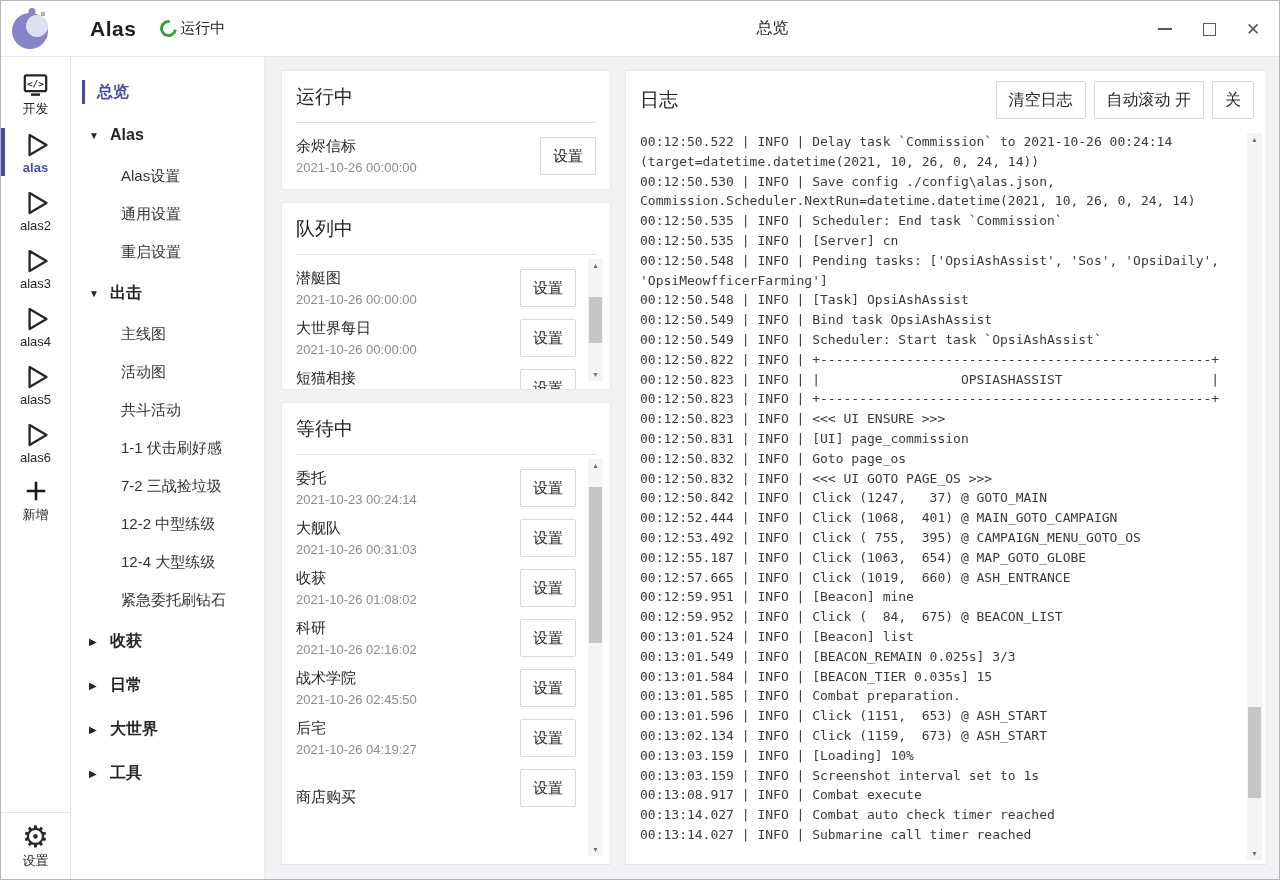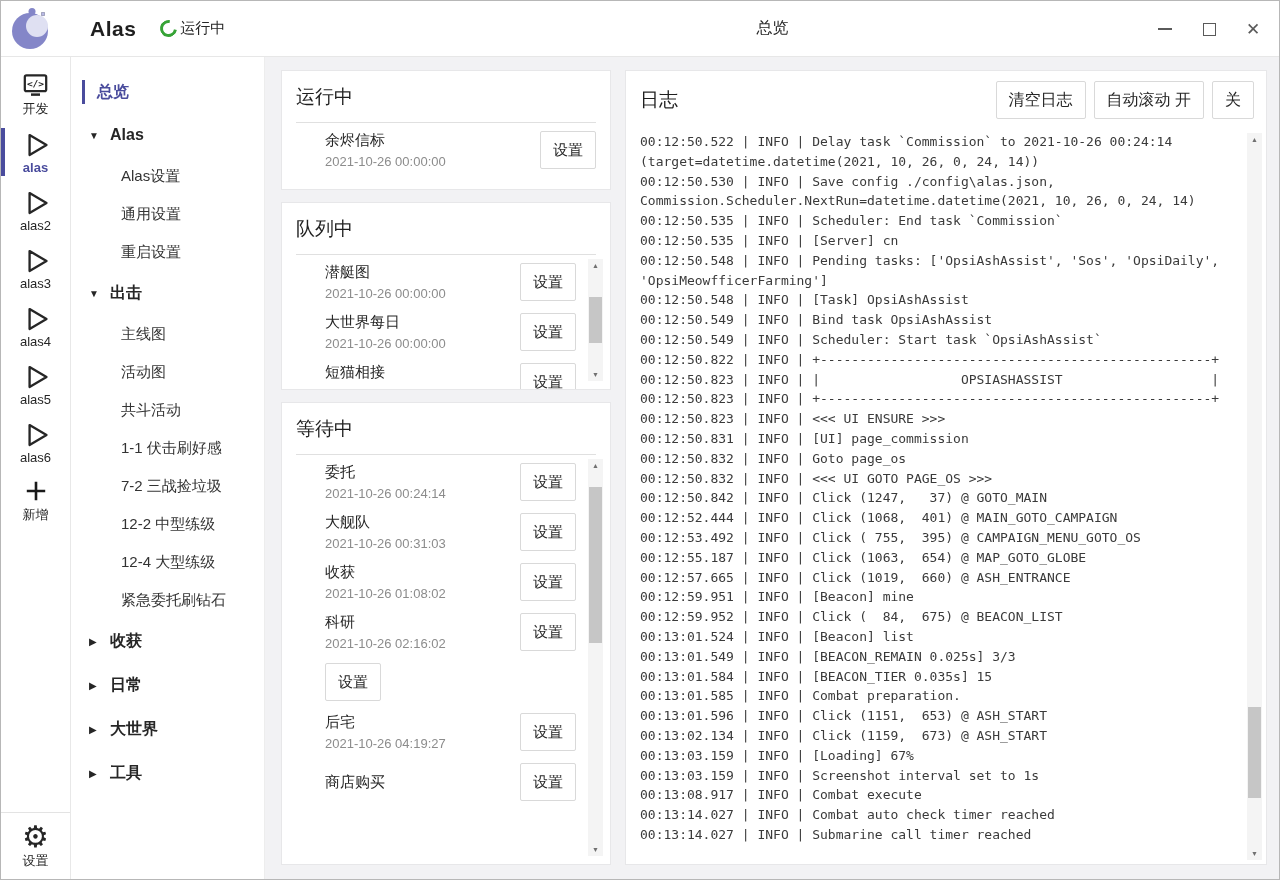--- a/index.html
+++ b/index.html
@@ -67,21 +67,21 @@
 
   .section-card { display:flex; flex-direction:column; min-height:0; }
   .sec-title { font-size:19px; color:#1f1f1f; padding:13px 14px 12px; }
   .sec-divider { border-top:1px solid #e0e0e0; margin:0 14px; }
   .list-wrap { position:relative; overflow:hidden; }
   .sec-0 .list-wrap { height:66px; }
   .sec-1 .list-wrap { height:134px; }
   .sec-2 { flex:1; } .sec-2 .list-wrap { flex:1; }
   .task-list { padding:2px 14px 0; }
   .sec-1 .task-list, .sec-2 .task-list { padding-right:34px; }
-  .task-row { height:50px; display:flex; align-items:center; justify-content:space-between;margin-left:29px; }
+  .task-row { height:50px; display:flex; align-items:flex-end; justify-content:space-between; }
   .task-info { display:flex; flex-direction:column; justify-content:center; }
   .task-name { font-size:15px; color:#262626; }
   .task-time { font-size:13px; color:#8c8c8c; margin-top:4px; }
   .task-setting-btn { border:1px solid #d9d9d9; background:#fff; width:56px; height:38px;
                       font-size:15px; color:#262626; border-radius:2px; cursor:pointer; flex:0 0 auto;
                       font-family:"Liberation Sans",sans-serif; }
 
   
   .fake-scroll { position:absolute; top:4px; bottom:8px; right:7px; width:15px;
                  background:#f4f4f4; display:flex; flex-direction:column; }
@@ -338,21 +338,21 @@
     </div>
   </div>
             <div class="card section-card sec-2">
     <div class="sec-title">等待中</div>
     <div class="sec-divider"></div>
     <div class="list-wrap">
       <div class="task-list">
                   <div class="task-row">
     <div class="task-info">
       <span class="task-name">委托</span>
-      <span class="task-time">2021-10-26 00:24:14</span>
+      <span class="task-time">2021-10-23 00:24:14</span>
     </div>
     <button class="task-setting-btn">设置</button>
   </div>
                   <div class="task-row">
     <div class="task-info">
       <span class="task-name">大舰队</span>
       <span class="task-time">2021-10-26 00:31:03</span>
     </div>
     <button class="task-setting-btn">设置</button>
   </div>
@@ -364,20 +364,24 @@
     <button class="task-setting-btn">设置</button>
   </div>
                   <div class="task-row">
     <div class="task-info">
       <span class="task-name">科研</span>
       <span class="task-time">2021-10-26 02:16:02</span>
     </div>
     <button class="task-setting-btn">设置</button>
   </div>
                   <div class="task-row">
+    <div class="task-info">
+      <span class="task-name">战术学院</span>
+      <span class="task-time">2021-10-26 02:45:50</span>
+    </div>
     <button class="task-setting-btn">设置</button>
   </div>
                   <div class="task-row">
     <div class="task-info">
       <span class="task-name">后宅</span>
       <span class="task-time">2021-10-26 04:19:27</span>
     </div>
     <button class="task-setting-btn">设置</button>
   </div>
                   <div class="task-row">
@@ -433,21 +437,21 @@
                 <div class="log-line">00:12:55.187 | INFO | Click (1063,  654) @ MAP_GOTO_GLOBE</div>
                 <div class="log-line">00:12:57.665 | INFO | Click (1019,  660) @ ASH_ENTRANCE</div>
                 <div class="log-line">00:12:59.951 | INFO | [Beacon] mine</div>
                 <div class="log-line">00:12:59.952 | INFO | Click (  84,  675) @ BEACON_LIST</div>
                 <div class="log-line">00:13:01.524 | INFO | [Beacon] list</div>
                 <div class="log-line">00:13:01.549 | INFO | [BEACON_REMAIN 0.025s] 3/3</div>
                 <div class="log-line">00:13:01.584 | INFO | [BEACON_TIER 0.035s] 15</div>
                 <div class="log-line">00:13:01.585 | INFO | Combat preparation.</div>
                 <div class="log-line">00:13:01.596 | INFO | Click (1151,  653) @ ASH_START</div>
                 <div class="log-line">00:13:02.134 | INFO | Click (1159,  673) @ ASH_START</div>
-                <div class="log-line">00:13:03.159 | INFO | [Loading] 67%</div>
+                <div class="log-line">00:13:03.159 | INFO | [Loading] 10%</div>
                 <div class="log-line">00:13:03.159 | INFO | Screenshot interval set to 1s</div>
                 <div class="log-line">00:13:08.917 | INFO | Combat execute</div>
                 <div class="log-line">00:13:14.027 | INFO | Combat auto check timer reached</div>
                 <div class="log-line">00:13:14.027 | INFO | Submarine call timer reached</div>
               </div>
             <div class="fake-scroll log-scroll">
               <div class="sb-arrow">▲</div>
               <div class="sb-track">
                   <div class="sb-thumb"></div>
                 </div>

